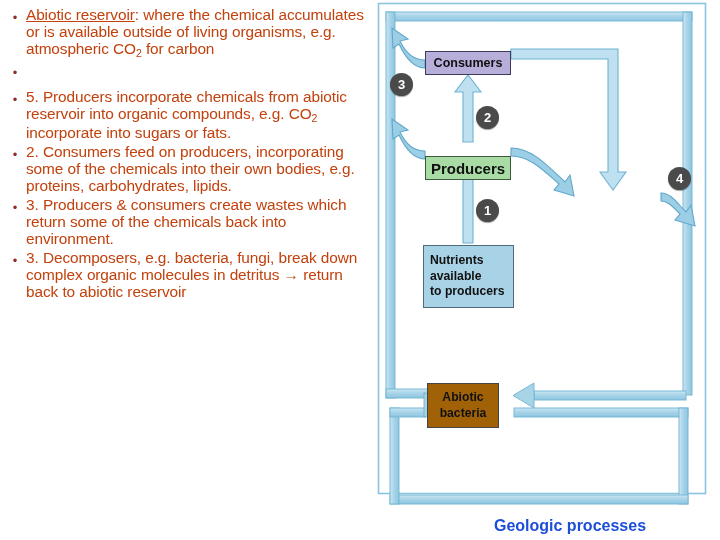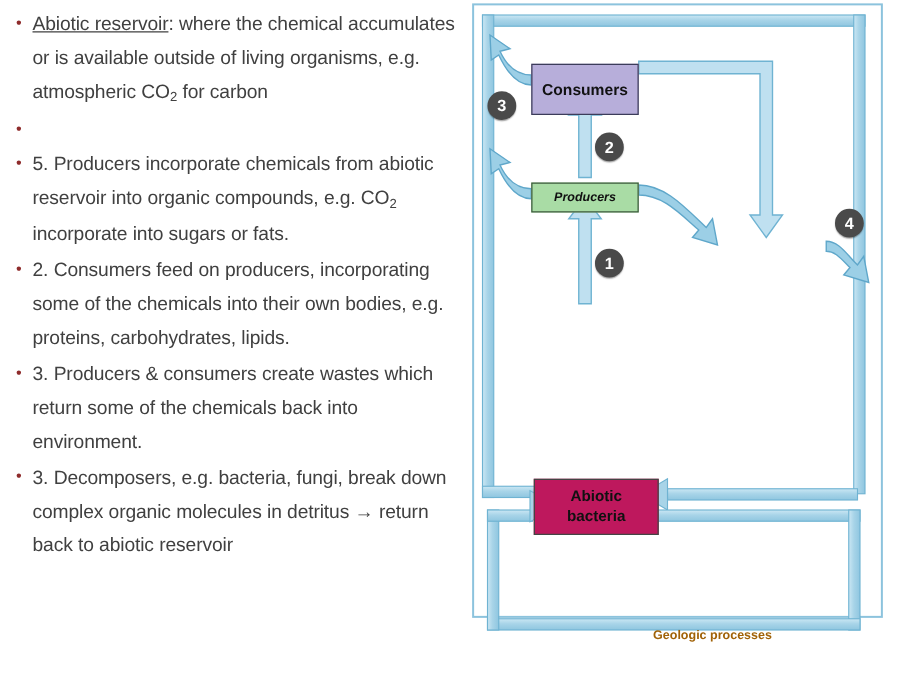--- a/index.html
+++ b/index.html
@@ -28,22 +28,22 @@
     min-width:22px;
     text-align:center;
     color:#8E2B2B;
     font-size:13px;
     line-height:24.5px;
     padding-top:0px;
     user-select:none;
   }
   .bullet-text {
     font-size:15.4px;
-    line-height:27px;
-    color:#404040;
+    line-height:17px;
+    color:#c2410c;
     letter-spacing:-0.1px;
     word-spacing:0.1px;
   }
   .u { text-decoration:underline; text-underline-offset:1px; }
   sub { font-size:10.5px; vertical-align:baseline; position:relative; top:3px; }
 
   
   #diagram {
     position:absolute;
     left:374px; top:0px; width:346px; height:540px;
@@ -53,55 +53,54 @@
   .node {
     position:absolute;
     display:flex;
     align-items:center;
     justify-content:center;
     font-weight:bold;
     color:#111;
     text-align:center;
   }
   .nodeConsumers {
-    left:51px; top:51px; width:86px; height:41px;
+    left:51px; top:51px; width:86px; height:24px;
     background:#B7AEDA; border:1.2px solid #3C3C5A;
     font-size:12.5px;
     justify-content:center;
   }
   .nodeProducers {
-    left:51px; top:146px; width:86px; height:24px;
+    left:51px; top:156px; width:86px; height:24px;
     background:#A9DCA5; border:1.2px solid #3C5A3C;
-    font-size:10px;
-    font-style:italic;
+    font-size:15px;
   }
   .nodeDecomposers {
     left:195px; top:189px; width:92px; height:24px;
     background:#D4B094; border:1.2px solid #6A4A34;
     font-size:12.5px;
   }
   .nodeNutrients {
     left:49px; top:245px; width:91px; height:63px;
     background:#A8D2E6; border:1.4px solid #4D6B7A;
     font-size:12.2px; line-height:15.5px;
     justify-content:flex-start; align-items:center;
     text-align:left; padding-left:6px;
   }
   .nodeAbiotic {
-    left:53px; top:383px; width:100px; height:45px;
-    background:#be185d; border:1.2px solid #444;
+    left:53px; top:383px; width:72px; height:45px;
+    background:#a16207; border:1.2px solid #444;
     font-size:12.2px; line-height:15.5px;
     text-align:center;
     align-items:center;
   }
   .geo-label {
     position:absolute;
-    left:96px; top:503px; width:200px;
-    text-align:center;
-    font-size:10px; font-weight:bold; color:#a16207;
+    left:96px; top:517px; width:200px;
+    text-align:center;
+    font-size:16px; font-weight:bold; color:#1d4ed8;
   }
   .numcircle {
     position:absolute;
     width:23px; height:23px; border-radius:50%;
     background:#4A4A4A;
     color:#ffffff;
     font-size:13px; font-weight:bold;
     display:flex; align-items:center; justify-content:center;
     box-shadow:0 1px 1px rgba(0,0,0,.35);
   }
@@ -203,20 +202,27 @@
 
     <div class="node nodeConsumers">
       <span>Consumers</span>
     </div>
 
     <div class="node nodeProducers">
       <span>Producers</span>
     </div>
 
 
+    <div class="node nodeNutrients">
+      <div>
+        <div>Nutrients</div>
+        <div>available</div>
+        <div>to producers</div>
+      </div>
+    </div>
 
     <div class="node nodeAbiotic">
       <div>
         <div>Abiotic</div>
         <div>bacteria</div>
       </div>
     </div>
 
     <div class="geo-label">Geologic processes</div>
 

